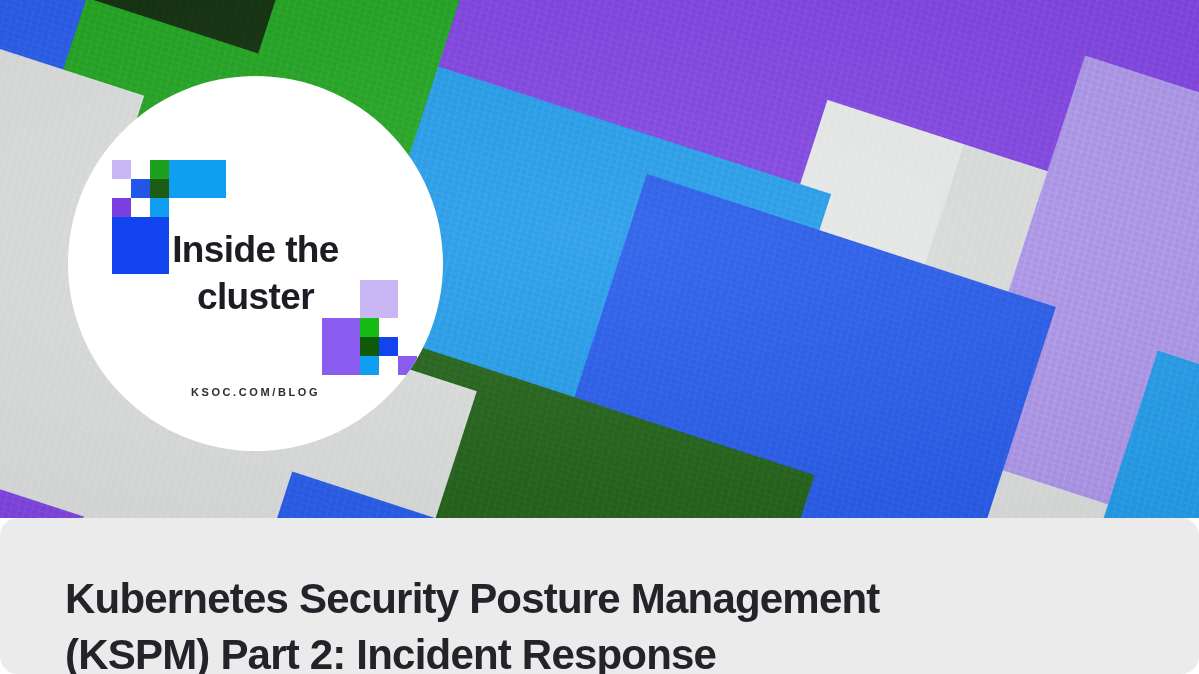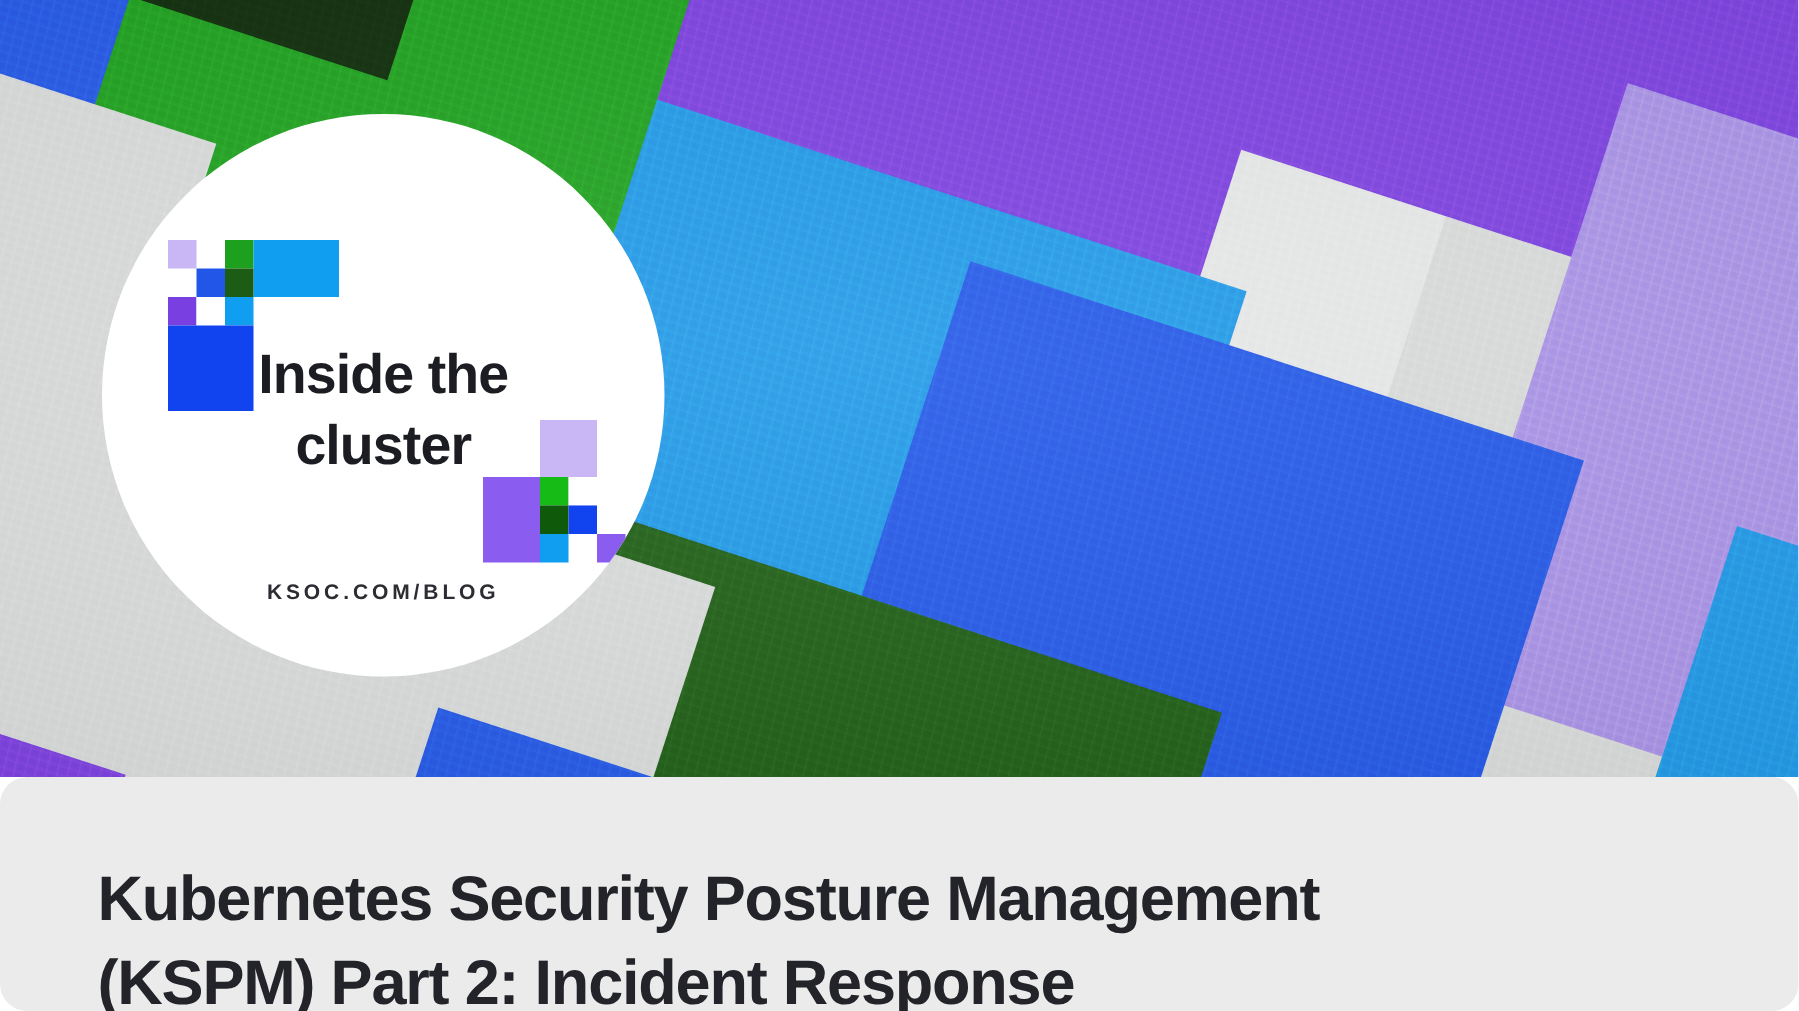--- a/index.html
+++ b/index.html
@@ -80,21 +80,21 @@
     color: #1c1c23;
     white-space: pre-line;
   }
 
   #badge-url {
     position: absolute;
     left: 0;
     top: 310px;
     width: 375px;
     text-align: center;
-    font-size: 14px;
+    font-size: 11px;
     font-weight: 700;
     letter-spacing: 2.6px;
     color: #2c2c33;
   }
 
   
   .pix-group { position: absolute; }
   .pix { position: absolute; }
 
   

